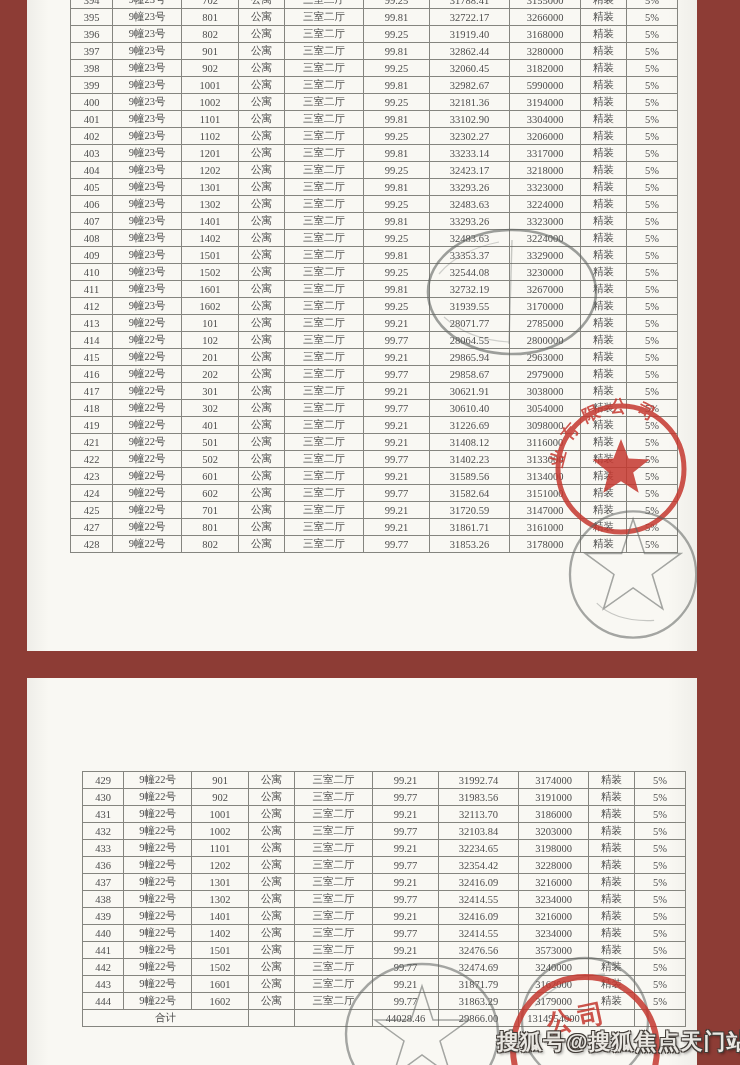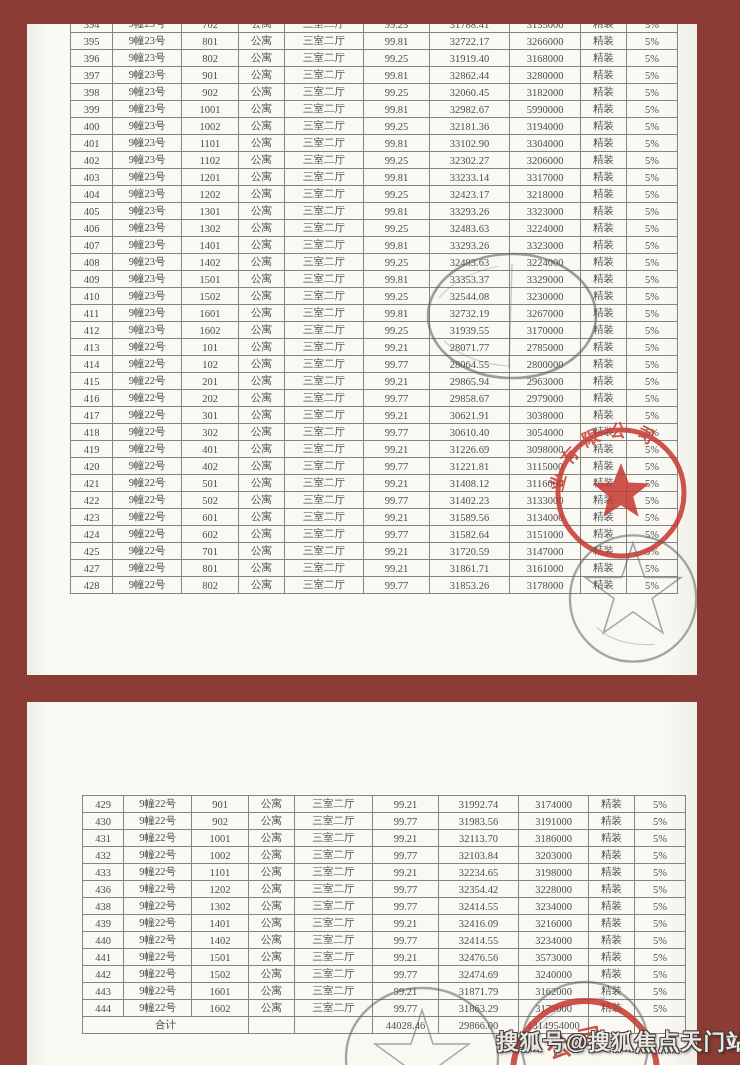--- a/index.html
+++ b/index.html
@@ -4,21 +4,20 @@
 <style>
   html,body{margin:0;padding:0;}
   body{
     width:740px;height:1065px;position:relative;overflow:hidden;
     background:#8d3c35;
     font-family:"Liberation Sans", sans-serif;
   }
   .page{
     position:absolute;left:27px;width:670px;background:#f9f8f3;
     overflow:hidden;
-    margin-top:24px;
   }
   .page1{top:0;height:651px;}
   .page2{top:678px;height:387px;}
   .page::after{ 
     content:"";position:absolute;inset:0;pointer-events:none;
     background:linear-gradient(90deg,rgba(0,0,0,.045),rgba(0,0,0,0) 22px,rgba(0,0,0,0) 640px,rgba(0,0,0,.04));
   }
   table.price{
     position:absolute;border-collapse:collapse;table-layout:fixed;
     font-family:"Liberation Serif","DejaVu Serif",serif;
@@ -365,32 +364,20 @@
           <td>401</td>
           <td>公寓</td>
           <td>三室二厅</td>
           <td>99.21</td>
           <td>31226.69</td>
           <td>3098000</td>
           <td>精装</td>
           <td>5%</td>
         </tr>
         <tr>
-          <td>420</td>
-          <td>9幢22号</td>
-          <td>402</td>
-          <td>公寓</td>
-          <td>三室二厅</td>
-          <td>99.77</td>
-          <td>31221.81</td>
-          <td>3115000</td>
-          <td>精装</td>
-          <td>5%</td>
-        </tr>
-        <tr>
           <td>421</td>
           <td>9幢22号</td>
           <td>501</td>
           <td>公寓</td>
           <td>三室二厅</td>
           <td>99.21</td>
           <td>31408.12</td>
           <td>3116000</td>
           <td>精装</td>
           <td>5%</td>
@@ -576,20 +563,32 @@
           <td>1202</td>
           <td>公寓</td>
           <td>三室二厅</td>
           <td>99.77</td>
           <td>32354.42</td>
           <td>3228000</td>
           <td>精装</td>
           <td>5%</td>
         </tr>
         <tr>
+          <td>437</td>
+          <td>9幢22号</td>
+          <td>1301</td>
+          <td>公寓</td>
+          <td>三室二厅</td>
+          <td>99.21</td>
+          <td>32416.09</td>
+          <td>3216000</td>
+          <td>精装</td>
+          <td>5%</td>
+        </tr>
+        <tr>
           <td>438</td>
           <td>9幢22号</td>
           <td>1302</td>
           <td>公寓</td>
           <td>三室二厅</td>
           <td>99.77</td>
           <td>32414.55</td>
           <td>3234000</td>
           <td>精装</td>
           <td>5%</td>

